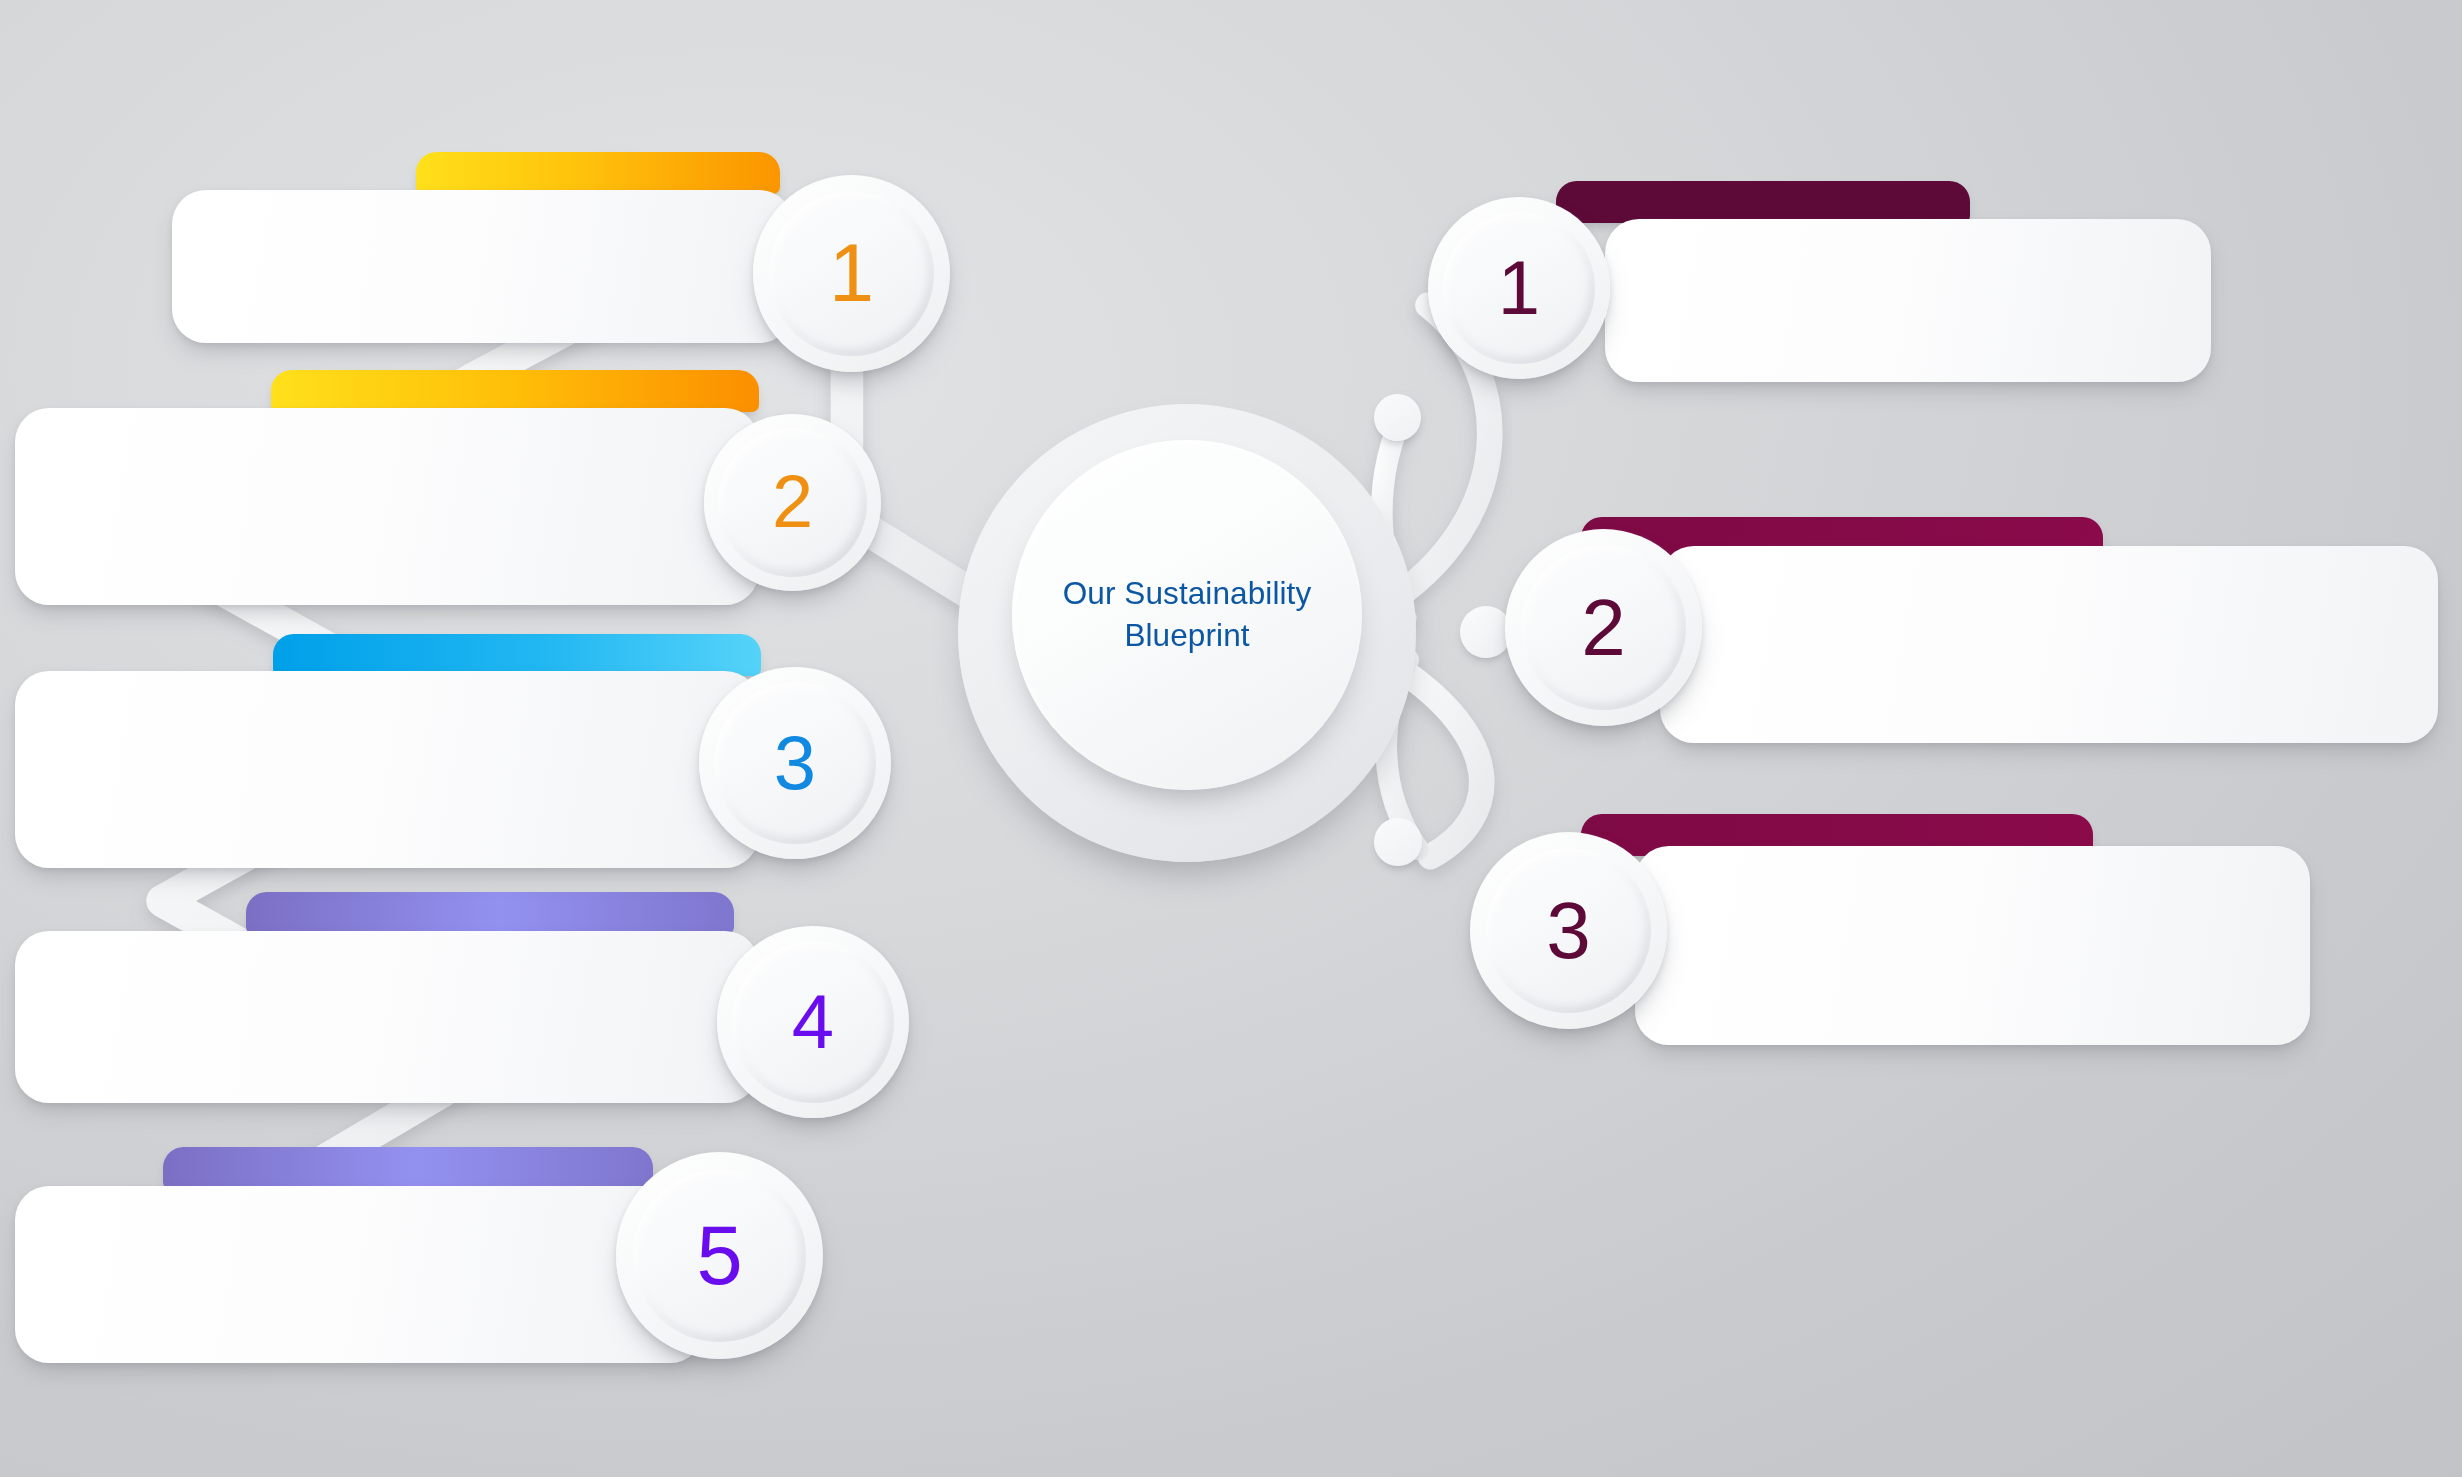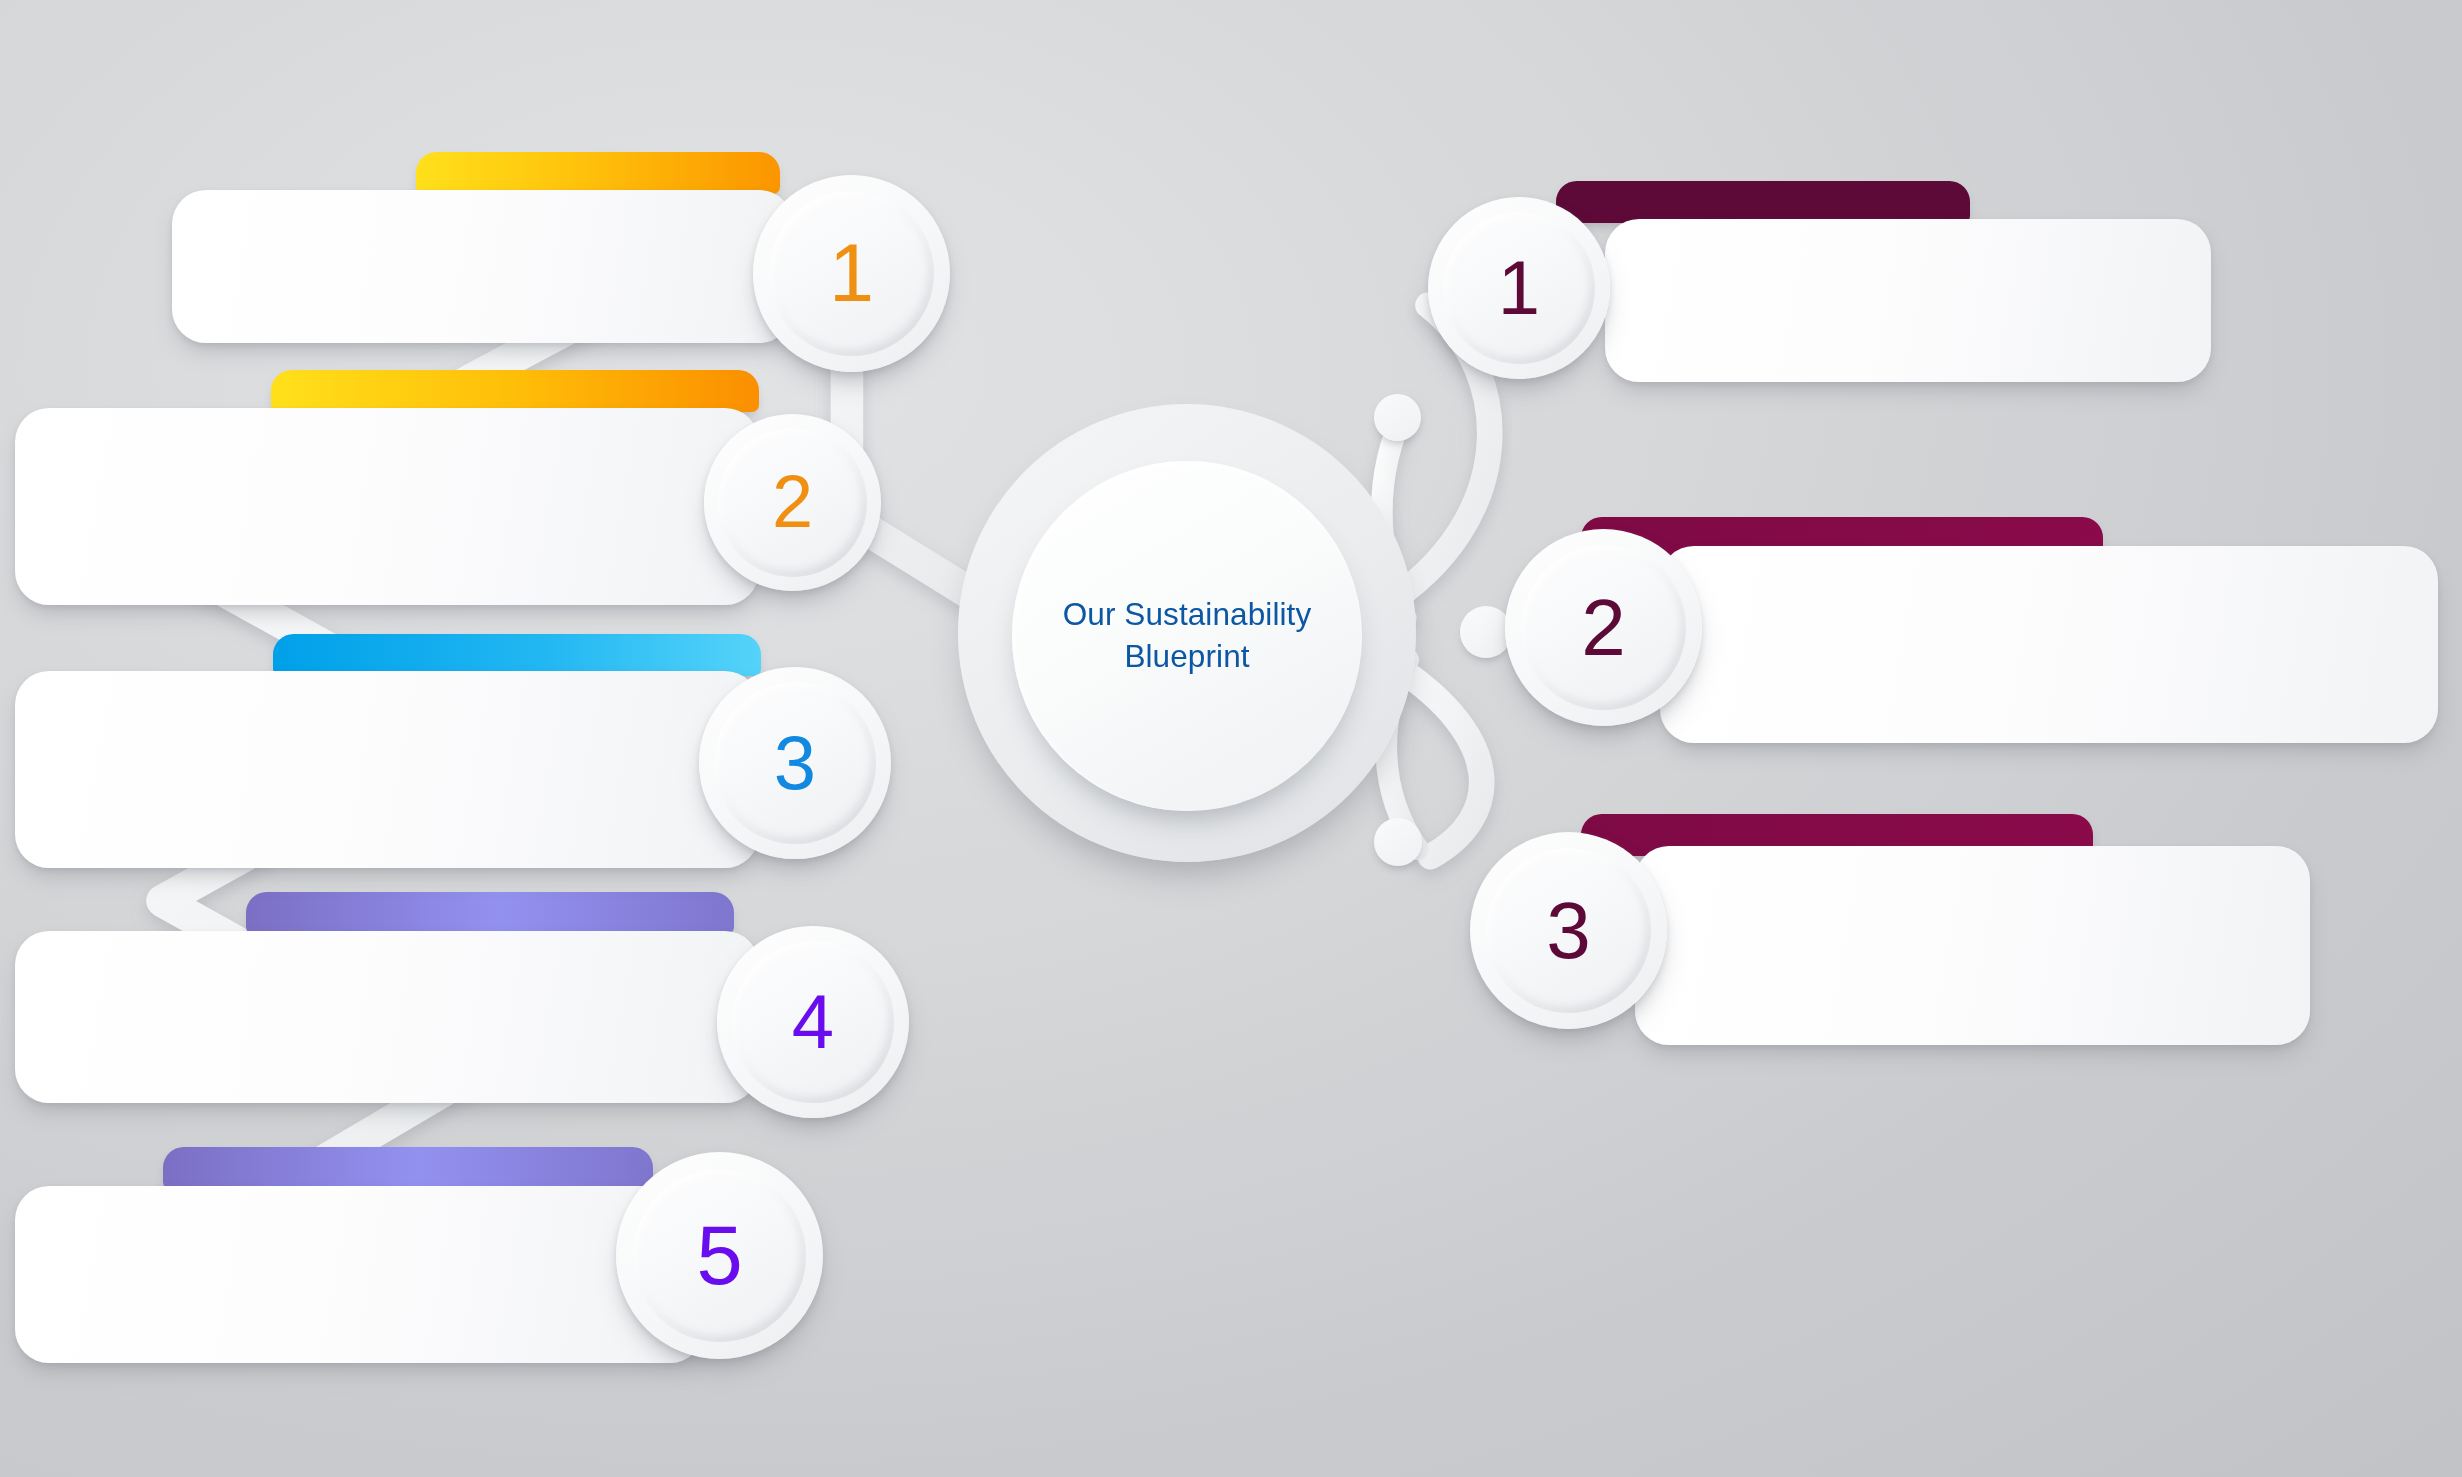--- a/index.html
+++ b/index.html
@@ -65,21 +65,21 @@
   .hub-ring {
     position: absolute;
     left: 958px; top: 404px; width: 458px; height: 458px;
     border-radius: 50%;
     background: linear-gradient(145deg,#f5f6f7 0%, #eceef0 45%, #e0e2e5 100%);
     box-shadow: 0 19.7px 34px -10.8px rgba(112,116,124,.48);
     z-index: 4;
   }
   .hub-disc {
     position: absolute;
-    left: 1012px; top: 461px; width: 350px; height: 350px;
+    left: 1012px; top: 440px; width: 350px; height: 350px;
     border-radius: 50%;
     background: linear-gradient(150deg,#ffffff 0%, #fbfcfc 40%, #eef0f2 100%);
     box-shadow: 0 16.7px 27.6px -9.8px rgba(110,114,122,.46), inset 3px 3.9px 7.9px rgba(255,255,255,.9);
     display: flex; align-items: center; justify-content: center;
     z-index: 5;
   }
   .hub-title {
     text-align: center;
     font-size: 31.5px;
     color: #0B57A4;

